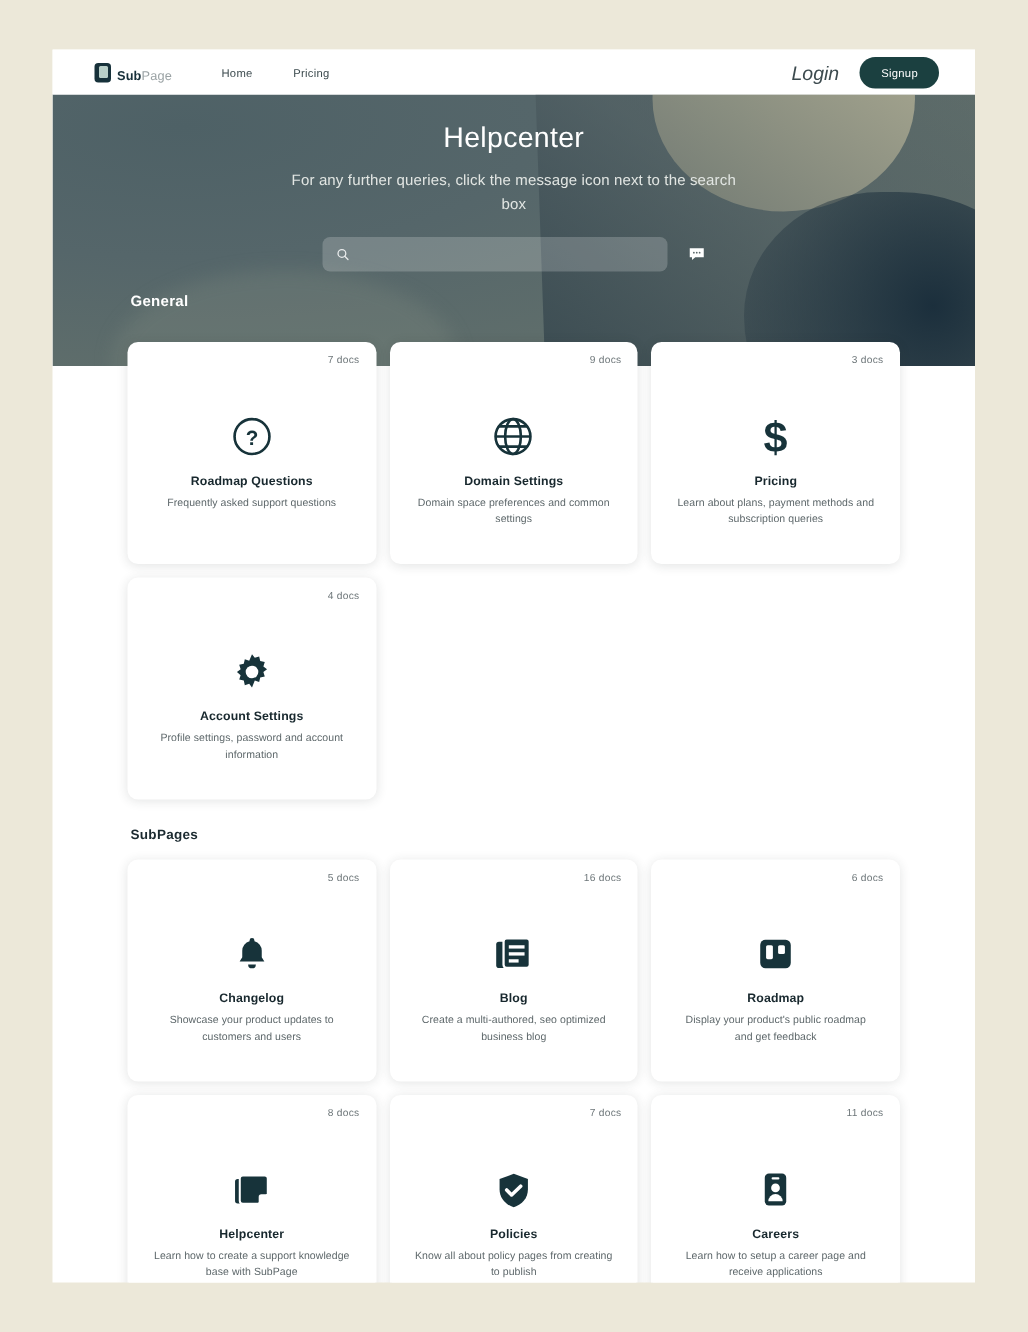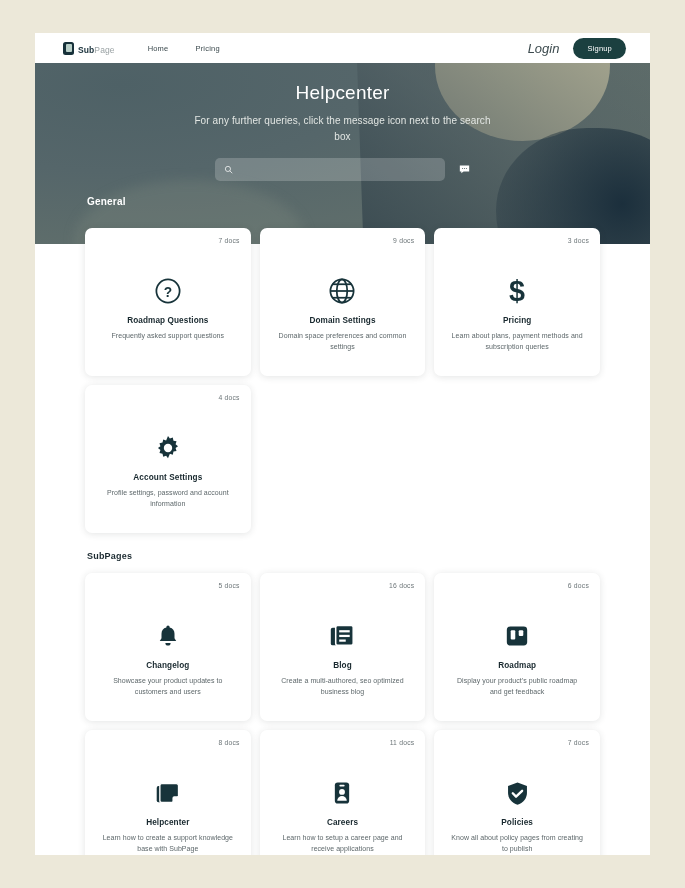--- a/index.html
+++ b/index.html
@@ -365,40 +365,40 @@
             <rect x="2.4" y="5.4" width="13" height="14.4" rx="1.6"></rect>
             <path d="M7 3.2h13a1.8 1.8 0 011.8 1.8v9.4L16.4 20H7a1.8 1.8 0 01-1.8-1.8V5A1.8 1.8 0 017 3.2z" stroke="#ffffff" stroke-width="1.2"></path>
             <path d="M21.8 14.4L16.4 20v-4a1.6 1.6 0 011.6-1.6z" fill="#ffffff"></path>
           </svg>
         </div>
         <h3>Helpcenter</h3>
         <p>Learn how to create a support knowledge base with SubPage</p>
       </div>
 
       <div class="card">
+        <span class="docs">7 docs</span>
+        <div class="ic">
+          <svg width="27" height="27" viewBox="0 0 24 24">
+            <path d="M12 2.2l8.4 3.2v6c0 5.2-3.5 9.2-8.4 10.6-4.9-1.4-8.4-5.4-8.4-10.6v-6z" fill="#17333a"></path>
+            <path d="M7.8 11.8l2.9 3 5.4-5.2" stroke="#ffffff" stroke-width="2.1" fill="none" stroke-linecap="round" stroke-linejoin="round"></path>
+          </svg>
+        </div>
+        <h3>Policies</h3>
+        <p>Know all about policy pages from creating to publish</p>
+      </div>
+
+      <div class="card">
         <span class="docs">11 docs</span>
         <div class="ic">
           <svg width="26" height="26" viewBox="0 0 24 24">
             <rect x="5.4" y="2.2" width="13.2" height="19.6" rx="2.6" fill="#17333a"></rect>
             <rect x="9.6" y="4.4" width="4.8" height="1.5" rx=".7" fill="#ffffff"></rect>
             <circle cx="12" cy="11" r="2.7" fill="#ffffff"></circle>
             <path d="M7.6 19.2a4.4 4.4 0 018.8 0z" fill="#ffffff"></path>
           </svg>
         </div>
         <h3>Careers</h3>
         <p>Learn how to setup a career page and receive applications</p>
       </div>
-
-      <div class="card">
-        <span class="docs">7 docs</span>
-        <div class="ic">
-          <svg width="27" height="27" viewBox="0 0 24 24">
-            <path d="M12 2.2l8.4 3.2v6c0 5.2-3.5 9.2-8.4 10.6-4.9-1.4-8.4-5.4-8.4-10.6v-6z" fill="#17333a"></path>
-            <path d="M7.8 11.8l2.9 3 5.4-5.2" stroke="#ffffff" stroke-width="2.1" fill="none" stroke-linecap="round" stroke-linejoin="round"></path>
-          </svg>
-        </div>
-        <h3>Policies</h3>
-        <p>Know all about policy pages from creating to publish</p>
-      </div>
     </div>
 
   </div>
 </div>
 
 </body></html>

